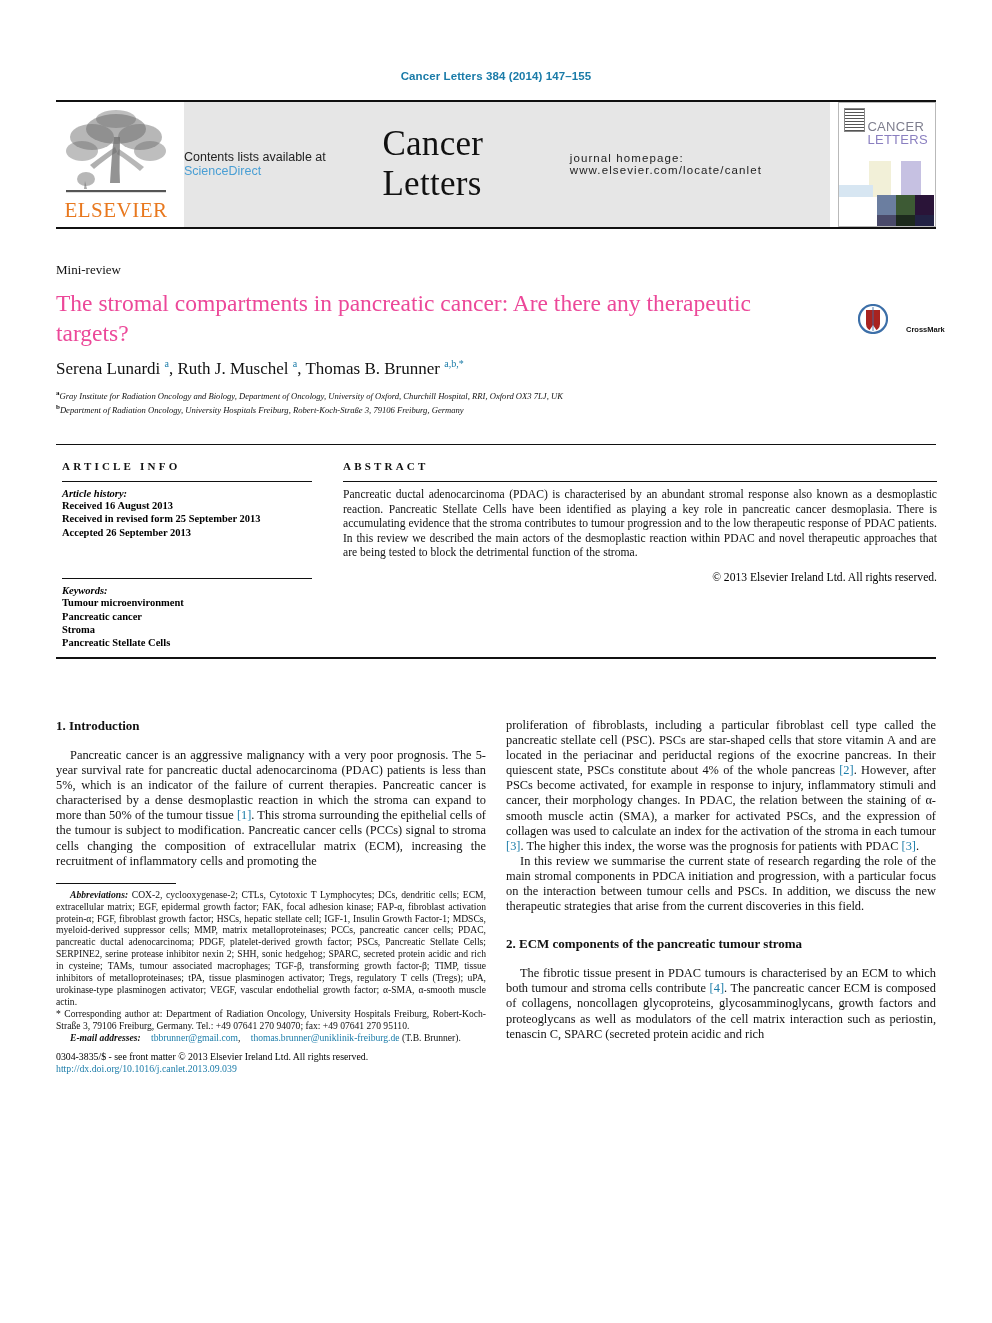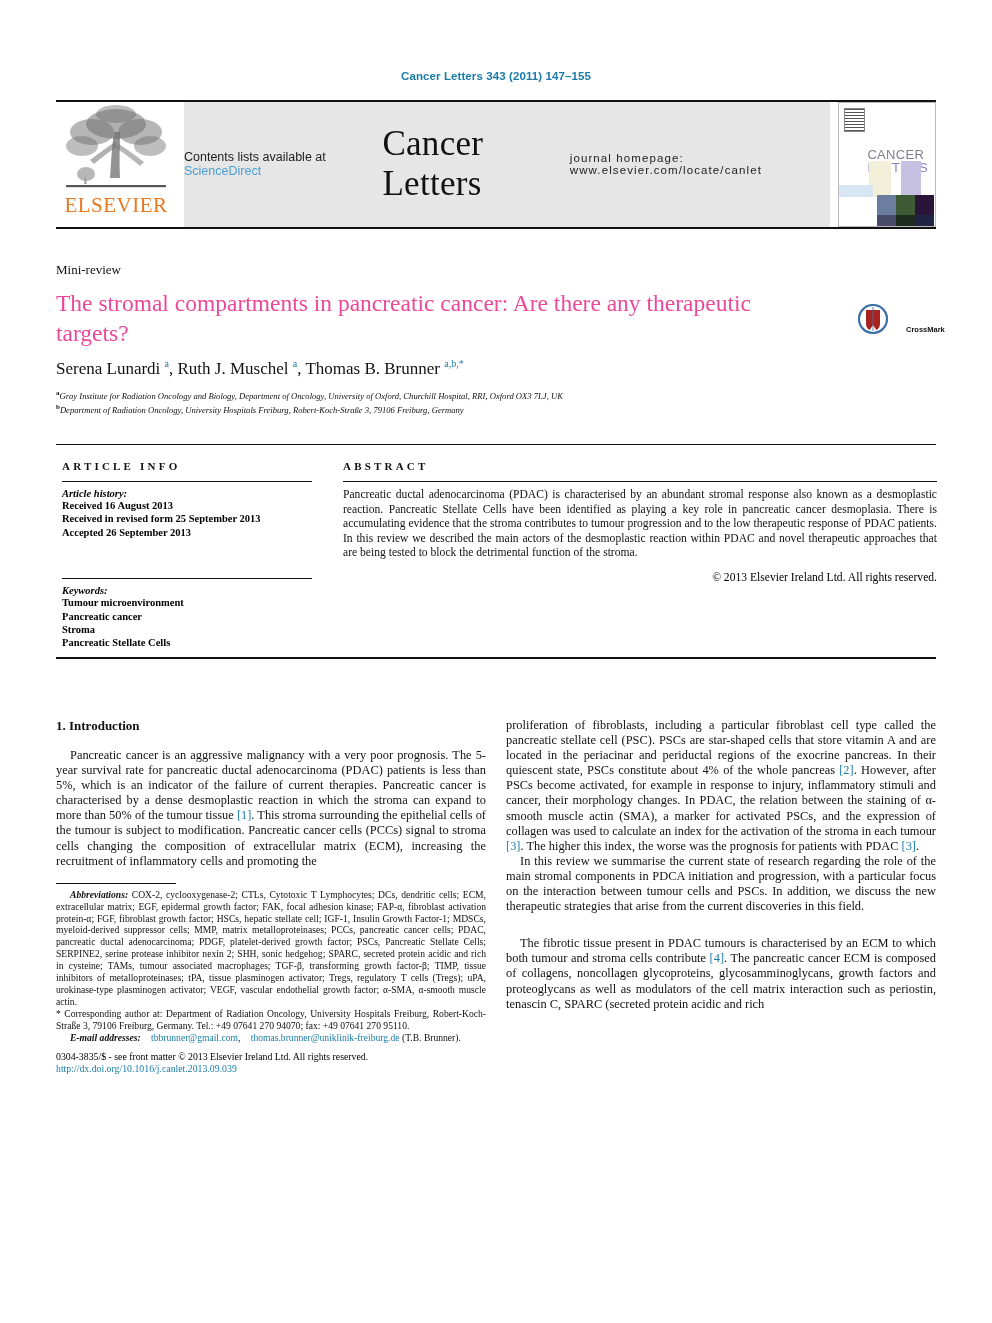--- a/index.html
+++ b/index.html
@@ -19,21 +19,21 @@
   }
 
   
   .masthead{position:absolute;left:56px;top:100px;width:880px;}
   .rule-top{border-top:2.2px solid #111;width:880px;}
   .rule-bot{border-top:2.2px solid #111;width:880px;}
   .mast-row{display:flex;align-items:stretch;height:125px;}
 
   .elsevier{
     width:120px;flex:0 0 120px;display:flex;flex-direction:column;
-    align-items:center;justify-content:flex-start;padding-bottom:2px;
+    align-items:center;justify-content:center;padding-bottom:2px;
   }
   .els-tree{width:108px;height:92px;}
   .els-word{
     font-family:"Liberation Serif", serif;
     font-size:21px;letter-spacing:.5px;color:#E8781E;line-height:1;margin-top:1px;
   }
 
   .mast-center{
     flex:1 1 auto;background:#e6e6e6;display:flex;flex-direction:row;
     align-items:center;justify-content:space-between;padding:12px 0 14px 0;
@@ -47,21 +47,20 @@
   .cover{
     width:96px;flex:0 0 96px;border:1px solid #b9b9b9;background:#fff;
     position:relative;overflow:hidden;
   }
   .cover-badge{position:absolute;left:5px;top:5px;width:19px;height:22px;border:1px solid #888;background:
     repeating-linear-gradient(0deg,#555 0 1px,#fff 1px 3px);}
   .cover-title{
     position:absolute;right:7px;top:18px;text-align:left;
     font-family:"Liberation Sans", sans-serif;font-size:13px;line-height:12.5px;
     letter-spacing:.3px;
-    margin-top:28px;
   }
   .cover-title .c1{color:#7e7e8e;display:block;}
   .cover-title .c2{color:#8a7fc0;display:block;}
   .cover-bands{position:absolute;left:0;top:58px;width:96px;height:36px;}
   .cover-grid{position:absolute;left:38px;top:92px;width:57px;height:60px;
     display:grid;grid-template-columns:repeat(3,1fr);grid-template-rows:repeat(3,1fr);}
   .cover-grid div{width:100%;height:100%;}
 
   
   .minireview{
@@ -133,21 +132,21 @@
   .footline{font-size:9.8px;line-height:12.2px;margin:0;}
   .footline .lnk{color:#1a7ba8;}
 
   .sect-space{height:22px;}
 </style>
 </head>
 <body>
 
 <div class="page">
 
-  <div class="runhead">Cancer Letters 343 (2011) 147–155</div>
+  <div class="runhead">Cancer Letters 384 (2014) 147–155</div>
 
   <div class="masthead">
     <div class="rule-top"></div>
     <div class="mast-row">
 
       <div class="elsevier">
         <svg class="els-tree" viewBox="0 0 108 92">
           <g fill="#6f6f6f">
             <ellipse cx="54" cy="22" rx="30" ry="15" opacity=".55"></ellipse>
             <ellipse cx="30" cy="30" rx="22" ry="13" opacity=".5"></ellipse>
@@ -257,16 +256,17 @@
     <p class="fn ind"><i>E-mail addresses:</i> <span class="lnk">tbbrunner@gmail.com</span><span>, </span><span class="lnk">thomas.brunner@uniklinik-freiburg.de</span><span> (T.B. Brunner).</span></p>
     <div class="fnspace"></div>
     <p class="footline">0304-3835/$ - see front matter © 2013 Elsevier Ireland Ltd. All rights reserved.</p>
     <p class="footline"><span class="lnk">http://dx.doi.org/10.1016/j.canlet.2013.09.039</span></p>
   </div>
 
   <div class="colR">
     <p class="body cont"><span>proliferation of fibroblasts, including a particular fibroblast cell type called the pancreatic stellate cell (PSC). PSCs are star-shaped cells that store vitamin A and are located in the periacinar and periductal regions of the exocrine pancreas. In their quiescent state, PSCs constitute about 4% of the whole pancreas </span><span class="ref">[2]</span><span>. However, after PSCs become activated, for example in response to injury, inflammatory stimuli and cancer, their morphology changes. In PDAC, the relation between the staining of α-smooth muscle actin (SMA), a marker for activated PSCs, and the expression of collagen was used to calculate an index for the activation of the stroma in each tumour </span><span class="ref">[3]</span><span>. The higher this index, the worse was the prognosis for patients with PDAC </span><span class="ref">[3]</span><span>.</span></p>
     <p class="body">In this review we summarise the current state of research regarding the role of the main stromal components in PDCA initiation and progression, with a particular focus on the interaction between tumour cells and PSCs. In addition, we discuss the new therapeutic strategies that arise from the current discoveries in this field.</p>
     <div class="sect-space"></div>
+    <h2 class="sect">2. ECM components of the pancreatic tumour stroma</h2>
     <p class="body"><span>The fibrotic tissue present in PDAC tumours is characterised by an ECM to which both tumour and stroma cells contribute </span><span class="ref">[4]</span><span>. The pancreatic cancer ECM is composed of collagens, noncollagen glycoproteins, glycosamminoglycans, growth factors and proteoglycans as well as modulators of the cell matrix interaction such as periostin, tenascin C, SPARC (secreted protein acidic and rich</span></p>
   </div>
 
 </div>
 
 </body></html>

